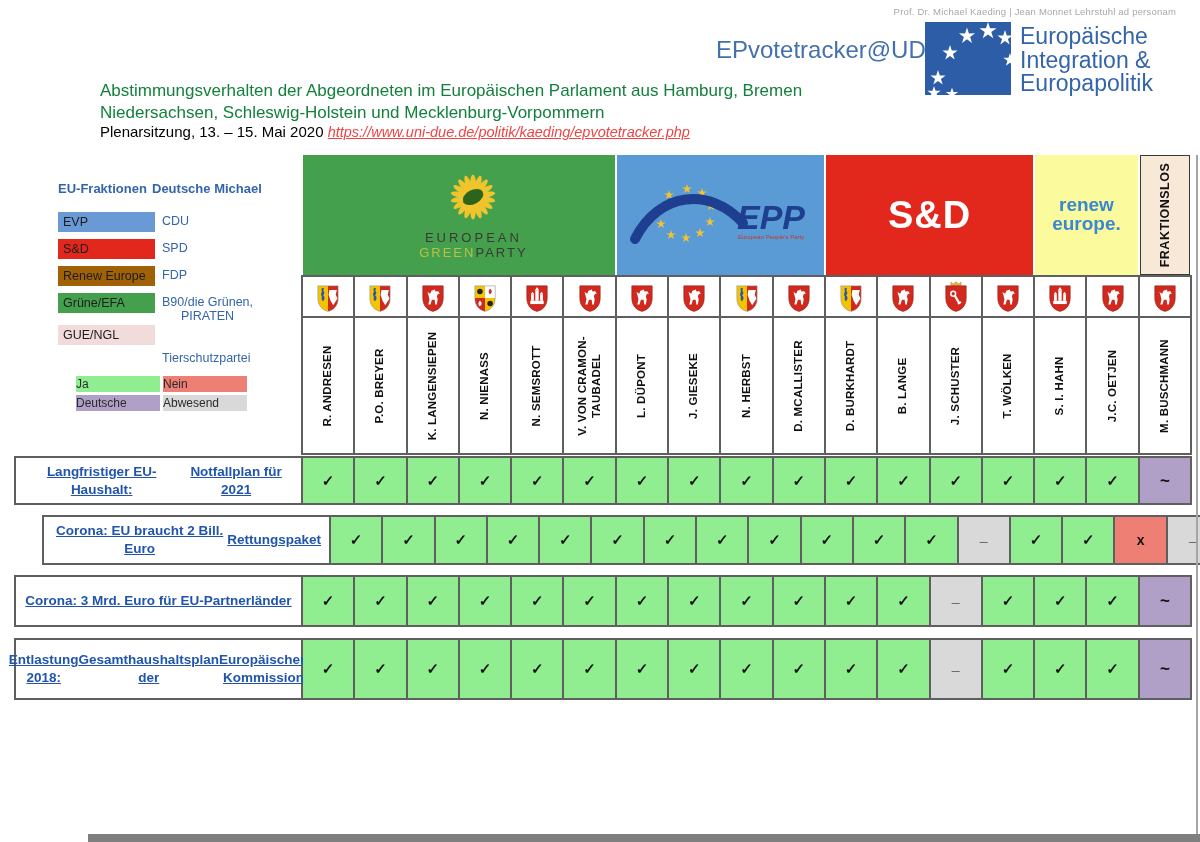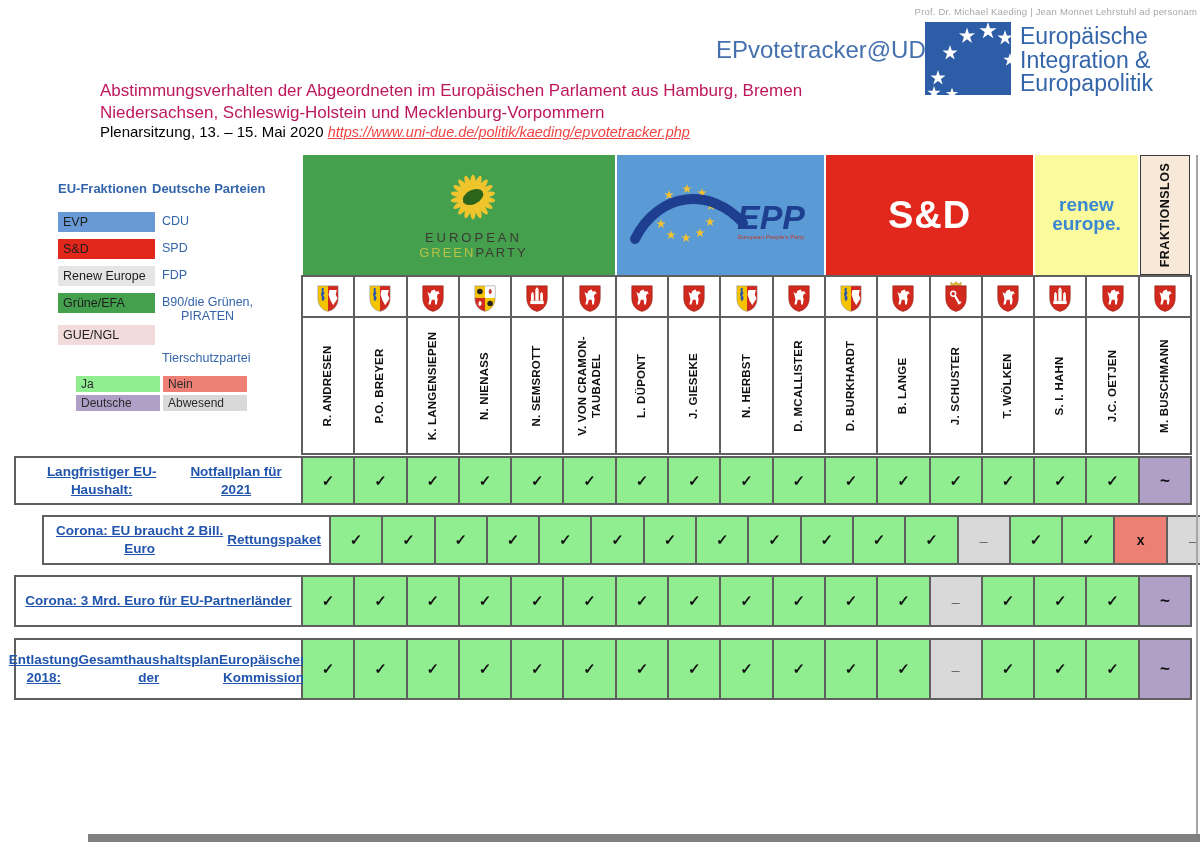--- a/index.html
+++ b/index.html
@@ -1,35 +1,35 @@
 <!DOCTYPE html>
 <html><head>
 <meta charset="utf-8">
 <style>
   html,body{margin:0;padding:0;background:#fff;}
   .page{position:relative;width:1200px;height:842px;background:#fff;overflow:hidden;
         font-family:"Liberation Sans",sans-serif;color:#000;}
 
   
-  .affil{position:absolute;top:6px;right:3px;font-size:9.5px;color:#a8a8a8;letter-spacing:.2px;}
+  .affil{position:absolute;top:6px;right:24px;font-size:9.5px;color:#a8a8a8;letter-spacing:.2px;}
   .brand{position:absolute;top:36px;left:716px;font-size:24px;color:#4470ad;}
   .ude-flag{position:absolute;left:925px;top:22px;width:86px;height:73px;background:#2d5da7;}
   .ude-flag svg{display:block;width:86px;height:73px;}
   .logo-text{position:absolute;left:1020px;top:25px;font-size:23px;line-height:1.03;color:#3465ab;}
-  .title{position:absolute;left:100px;top:80px;font-size:17px;line-height:1.3;color:#be185d;}
+  .title{position:absolute;left:100px;top:80px;font-size:17px;line-height:1.3;color:#15803d;}
   .subtitle{position:absolute;left:100px;top:123px;font-size:15px;color:#000;}
   .subtitle a{color:#ef4444;font-style:italic;font-size:14.5px;text-decoration:underline;cursor:pointer;}
 
   
   .leg-head{position:absolute;font-weight:bold;font-size:13px;color:#3465ab;}
   .lg-swatch{position:absolute;left:58px;width:97px;height:20px;font-size:12.5px;color:#1c1c1c;
              display:flex;align-items:center;padding-left:5px;box-sizing:border-box;}
   .lg-party{position:absolute;left:162px;font-size:12.5px;color:#3465ab;line-height:1.15;}
   .lg-vote{position:absolute;width:84px;height:16px;font-size:12px;color:#2b2b2b;
-           display:flex;align-items:center;padding-left:5px;box-sizing:border-box;}
+           display:flex;align-items:center;box-sizing:border-box;}
 
   
   .groups{position:absolute;left:301px;top:155px;width:891px;height:120px;display:grid;
           grid-template-columns:repeat(17,50.3px);gap:2px;padding:0 2px;box-sizing:border-box;}
   .g-box{height:120px;display:flex;align-items:center;justify-content:center;overflow:hidden;position:relative;}
   .g-greens{grid-column:1/7;flex-direction:column;padding-left:29px;}
   .g-epp{grid-column:7/11;}
   .g-sd{grid-column:11/15;}
   .g-renew{grid-column:15/17;flex-direction:column;}
   .g-frak{grid-column:17/18;border:1px solid #3a3a3a;box-sizing:border-box;}
@@ -156,21 +156,21 @@
   <div class="title">
     <div>Abstimmungsverhalten der Abgeordneten im Europäischen Parlament aus Hamburg, Bremen</div>
     <div>Niedersachsen, Schleswig-Holstein und Mecklenburg-Vorpommern</div>
   </div>
   <div class="subtitle">
     <span>Plenarsitzung, 13. – 15. Mai 2020</span>
     <a>https://www.uni-due.de/politik/kaeding/epvotetracker.php</a>
   </div>
 
   <div class="leg-head" style="left:58px;top:181px">EU-Fraktionen</div>
-  <div class="leg-head" style="left:152px;top:181px">Deutsche Parteien</div>
+  <div class="leg-head" style="left:152px;top:181px">Deutsche Michael</div>
 
   <div class="groups">
     <div class="g-box g-greens" style="background: rgb(69, 160, 78);">
       <svg width="70" height="58" viewBox="0 0 70 58">
         <g transform="translate(35,27)">
           <g fill="#efc42c">
             <ellipse rx="3" ry="10.5" cy="-12"></ellipse>
             <ellipse rx="3" ry="10.5" cy="-12" transform="rotate(20)"></ellipse>
             <ellipse rx="3" ry="10.5" cy="-12" transform="rotate(40)"></ellipse>
             <ellipse rx="3" ry="10.5" cy="-12" transform="rotate(60)"></ellipse>
@@ -605,21 +605,21 @@
         </div>
       </div>
     </div>
 
   <div class="right-line"></div>
   <div class="bottom-bar"></div>
 <div class="lg-swatch" style="top: 212px; background: rgb(105, 154, 213);">EVP</div>
     <div class="lg-party" style="top: 214px;">CDU</div>
     <div class="lg-swatch" style="top: 239px; background: rgb(226, 39, 28);">S&amp;D</div>
     <div class="lg-party" style="top: 241px;">SPD</div>
-    <div class="lg-swatch" style="top: 266px; background: #e5e5e5;">Renew Europe</div>
+    <div class="lg-swatch" style="top: 266px; background: #a16207;">Renew Europe</div>
     <div class="lg-party" style="top: 268px;">FDP</div>
     <div class="lg-swatch" style="top: 293px; background: rgb(69, 160, 78);">Grüne/EFA</div>
     <div class="lg-party" style="top: 295px; text-align: center;">B90/die Grünen,<br>PIRATEN</div>
     <div class="lg-swatch" style="top: 325px; background: rgb(242, 220, 219);">GUE/NGL</div>
     <div class="lg-party" style="top: 327px; margin-top: 24px;">Tierschutzpartei</div>
     <div class="lg-vote" style="left: 76px; top: 376px; background: rgb(144, 238, 144);">Ja</div>
     <div class="lg-vote" style="left: 163px; top: 376px; background: rgb(238, 127, 116);">Nein</div>
     <div class="lg-vote" style="left: 76px; top: 395px; background: rgb(176, 160, 200);">Deutsche</div>
     <div class="lg-vote" style="left: 163px; top: 395px; background: rgb(217, 217, 217);">Abwesend</div>
   </div>

